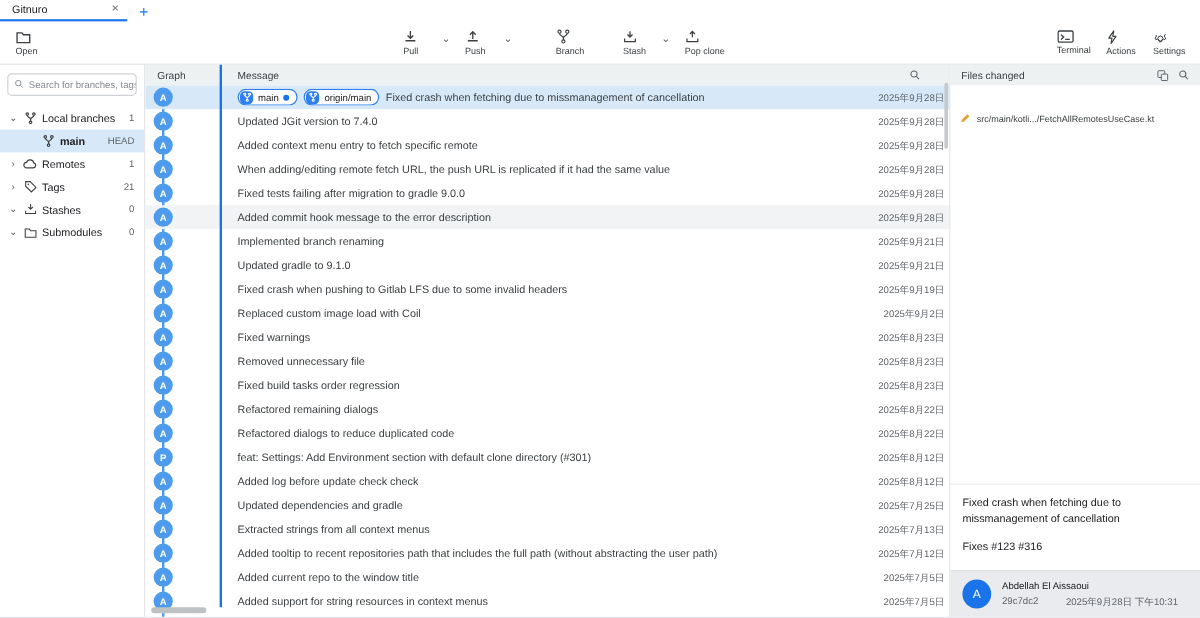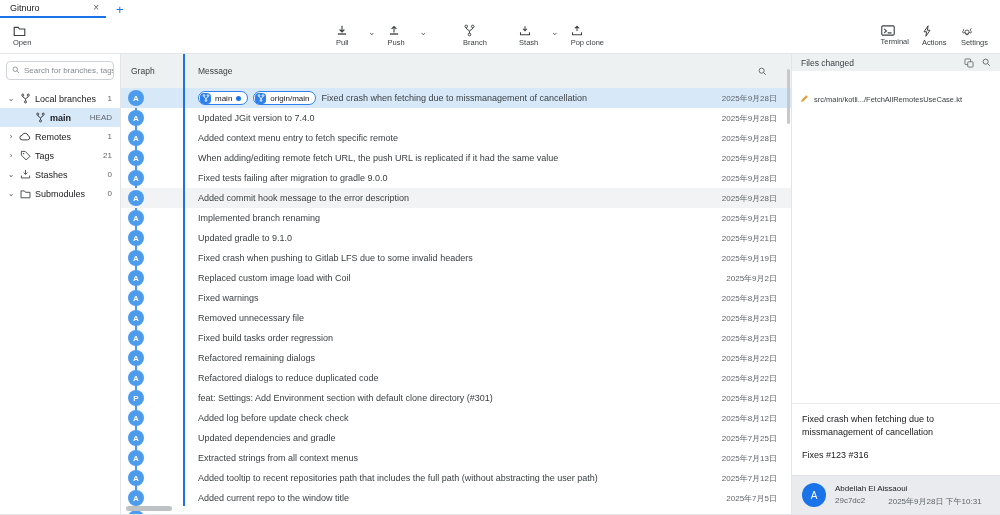--- a/index.html
+++ b/index.html
@@ -38,35 +38,35 @@
   .side-item .chev { width:8px; font-size:8px; color:#5f6368; flex-shrink:0; text-align:center; }
   .side-item .icn { width:12px; display:flex; align-items:center; justify-content:center; flex-shrink:0; }
   .side-item .lbl { overflow:hidden; white-space:nowrap; }
   .side-item .cnt { margin-left:auto; font-size:8px; color:#5f6368; }
   .side-item.child { padding-left:22px; }
   .side-item.selected { background:#d7e9f9; }
 
   
   .log { flex:1; position:relative; display:flex; flex-direction:column; min-width:0; }
   .log::after { content:''; position:absolute; left:62px; top:0; bottom:8px; width:2px; background:#1a73e8; z-index:3; }
-  .log-header { height:34px; background:#eef1f2; display:flex; align-items:center; font-size:8.5px; color:#3c4043; flex-shrink:0; }
+  .log-header { height:17px; background:#eef1f2; display:flex; align-items:center; font-size:8.5px; color:#3c4043; flex-shrink:0; }
   .gh { width:63px; padding-left:10px; flex-shrink:0; }
   .mh { padding-left:14px; flex:1; }
   .log-header .srch { margin-right:24px; cursor:pointer; display:flex; }
   .rows { flex:1; position:relative; overflow:hidden; }
   .rows::before { content:''; position:absolute; left:14px; top:10px; bottom:-2px; width:2px; background:#4d9bec; }
   .row { height:20px; display:flex; align-items:center; cursor:pointer; position:relative; }
   .row.selected { background:#d7e9f9; }
   .row.hover { background:#f1f3f4; }
   .gcell { width:63px; padding-left:7px; flex-shrink:0; position:relative; }
   .avatar { width:16px; height:16px; border-radius:50%; background:#4d9bec; color:#fff;
             font-size:8px; font-weight:bold; display:flex; align-items:center; justify-content:center; position:relative; z-index:1; }
   .msgcell { flex:1; min-width:0; display:flex; align-items:center; gap:5px; padding-left:14px;
              font-size:9px; color:#3c4043; white-space:nowrap; overflow:hidden; }
-  .date { width:92px; flex-shrink:0; text-align:right; padding-right:14px; font-size:8px; color:#5f6368; }
+  .date { width:92px; flex-shrink:0; text-align:right; padding-right:4px; font-size:8px; color:#5f6368; }
   .badge { display:inline-flex; align-items:center; gap:4px; height:14px; border:1px solid #2f80ed;
            border-radius:8px; background:#fff; padding:0 6px 0 1px; font-size:8px; color:#202124; flex-shrink:0; }
   .badge-ic { width:11px; height:11px; border-radius:4px; background:#2f80ed;
               display:flex; align-items:center; justify-content:center; }
   .badge-dot { width:5px; height:5px; border-radius:50%; background:#1a73e8; }
   .vthumb { position:absolute; right:1px; top:15px; width:3px; height:55px; background:#c6c9cc; border-radius:2px; z-index:4; }
   .hthumb { position:absolute; left:5px; bottom:3px; width:46px; height:5px; background:#bfc2c5; border-radius:3px; z-index:4; }
 
   
   .rpanel { width:209px; border-left:1px solid #e3e5e8; display:flex; flex-direction:column; flex-shrink:0; }

